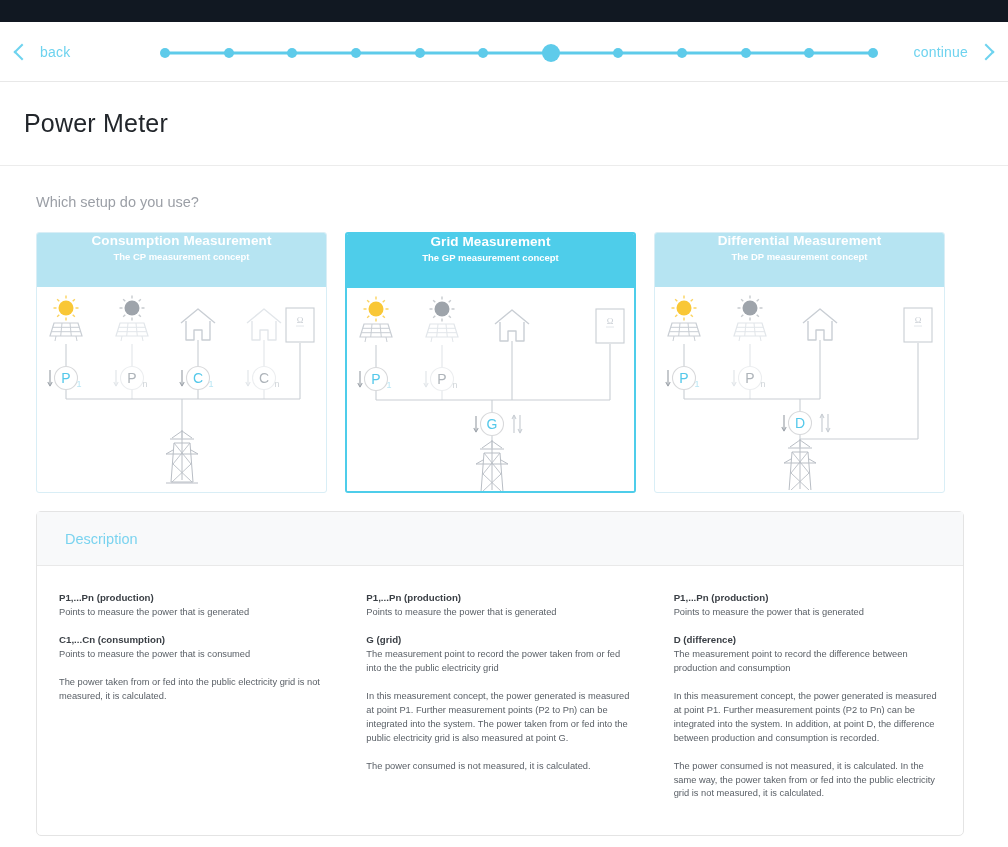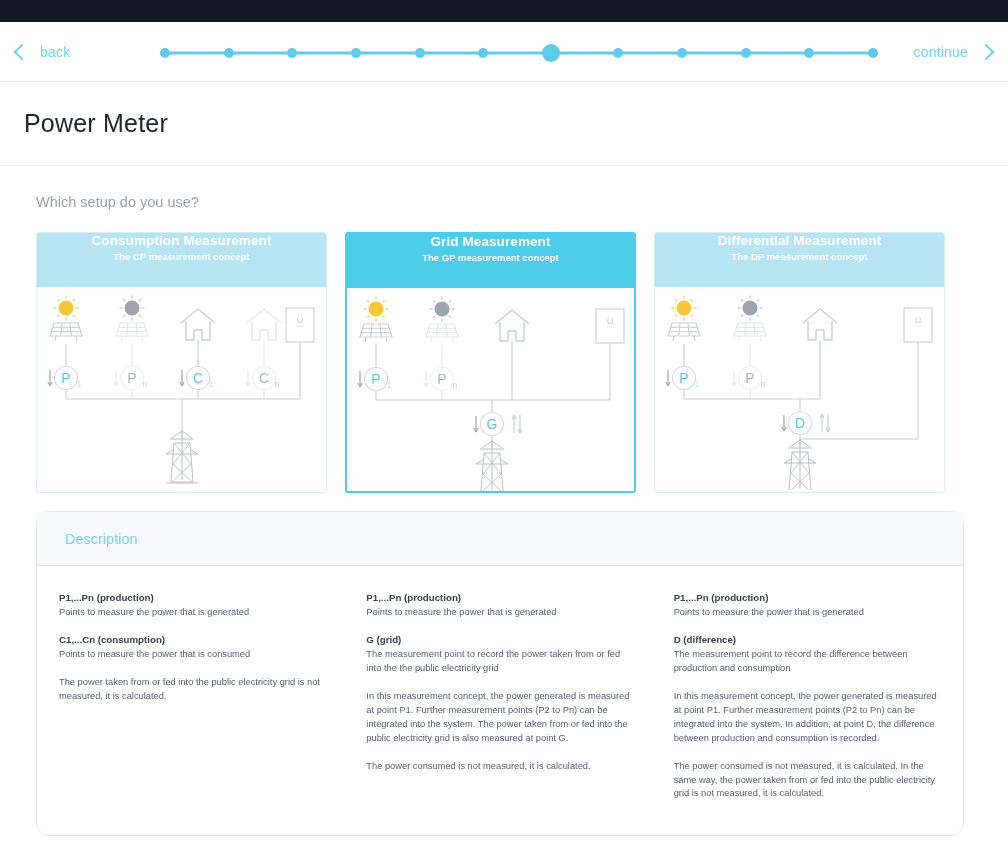--- a/index.html
+++ b/index.html
@@ -69,21 +69,21 @@
   .card.selected { border:2px solid #4ecdea; }
   .card-head { height:54px; background:#b6e4f2; color:#ffffff;
                display:flex; flex-direction:column; align-items:center; justify-content:flex-start; }
   .card.selected .card-head { background:#4ecdea; }
   .card-head .ct { font-size:13.5px; font-weight:bold; letter-spacing:.1px; }
   .card-head .cs { font-size:9.5px; margin-top:3px; font-weight:bold; }
   .card-body { height:203px; background:#fff; position:relative; }
   .diagram { display:block; }
 
   
-  .desc-panel { margin-top:18px; border:1px solid #e4e4e4; border-radius:13px; background:#fff; }
+  .desc-panel { margin-top:18px; border:1px solid #e4e4e4; border-radius:5px; background:#fff; }
   .desc-tabs { height:54px; background:#f8f9fa; border-bottom:1px solid #e9e9e9;
                display:flex; align-items:center; padding-left:28px; }
   .desc-tab { color:#7ad3ef; font-size:14.5px; cursor:pointer; }
   .desc-cols { display:flex; padding:26px 22px 34px 22px; gap:40px; }
   .desc-col { width:298px; }
   .desc-col h4 { font-size:9.7px; margin:0 0 3px 0; color:#3a3f45; font-weight:bold; }
   .desc-col p  { font-size:9.3px; margin:0 0 14px 0; color:#5a6067; line-height:1.5; }
   .desc-col p.last { margin-bottom:0; }
 </style>
 </head>

